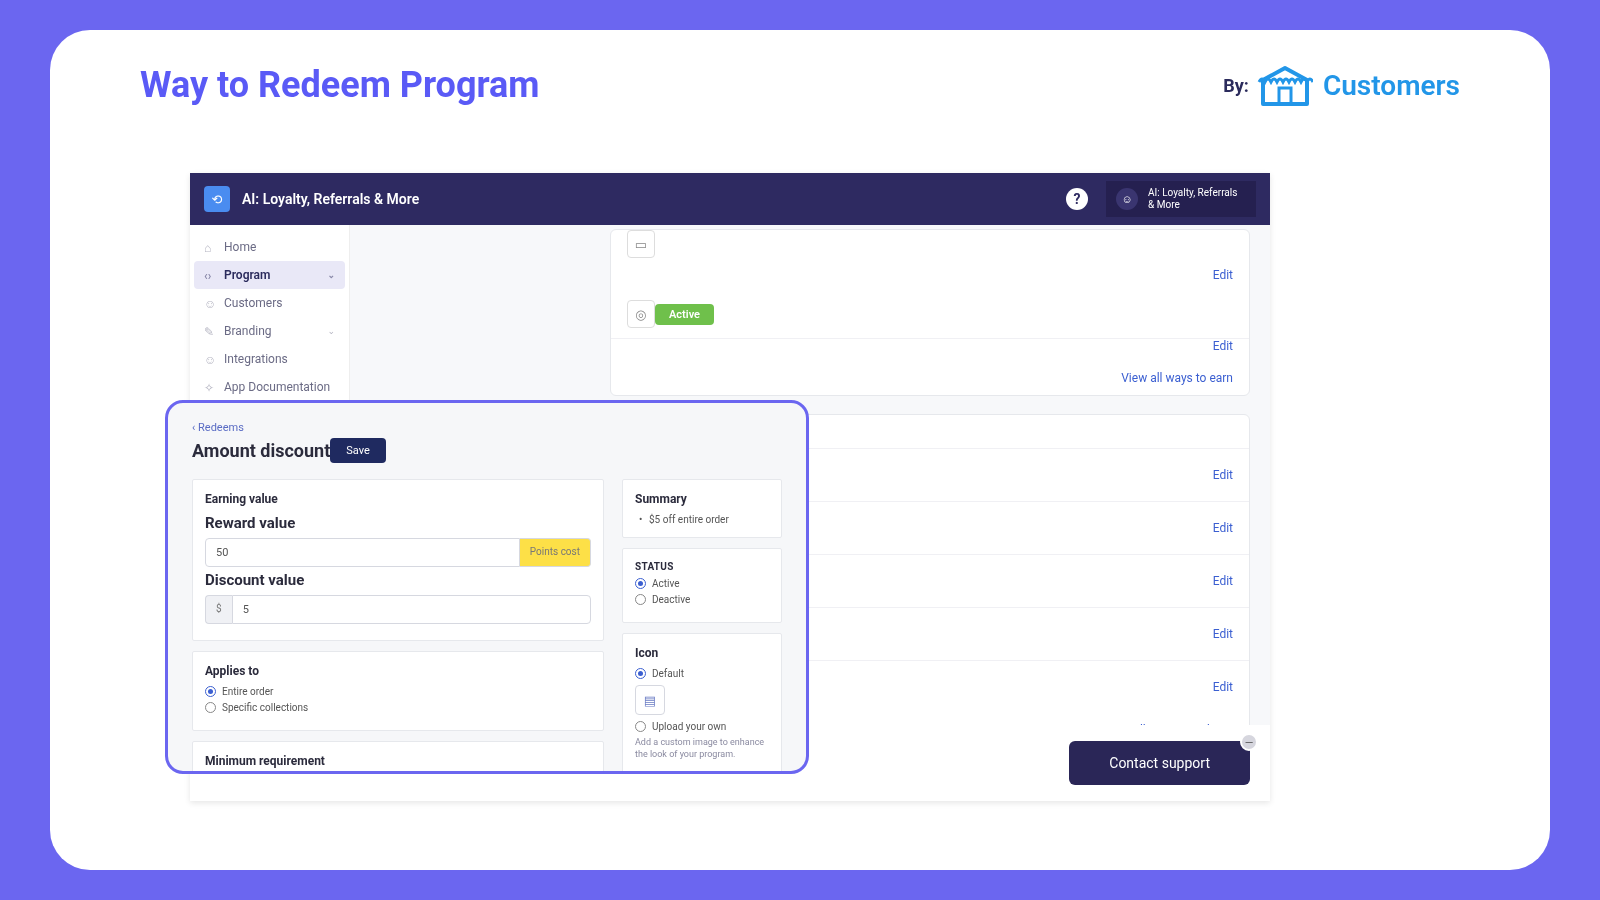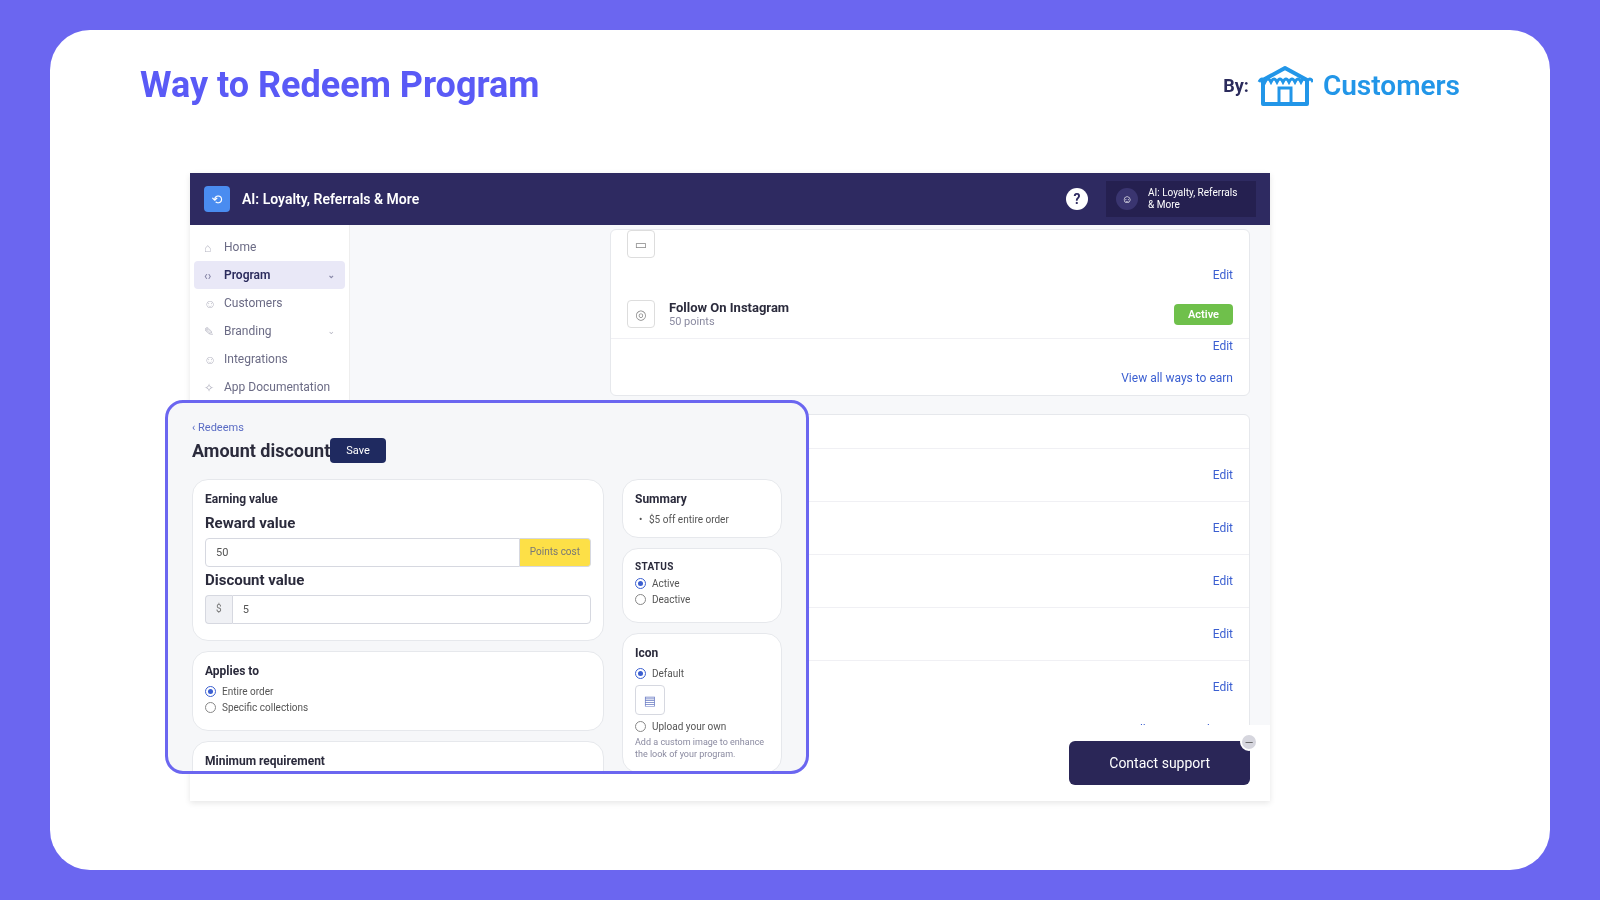--- a/index.html
+++ b/index.html
@@ -56,21 +56,21 @@
 .contact-btn{background:#2a2657;color:#fff;padding:14px 40px;border-radius:6px;font-size:14px;cursor:pointer;position:relative}
 .minimize-dot{position:absolute;top:-8px;right:-8px;width:18px;height:18px;background:#d6d6de;border-radius:50%;display:flex;align-items:center;justify-content:center;font-size:11px;color:#555;border:2px solid #fff}
 .modal{position:absolute;left:115px;top:370px;width:644px;height:374px;background:#f6f7f9;border:3px solid #6b66f0;border-radius:18px;padding:18px 24px;overflow:hidden}
 .modal .crumb{font-size:11px;color:#5a6cc4;cursor:pointer}
 .modal-hdr{display:flex;justify-content:flex-start;align-items:center;margin-top:4px}
 .modal h2{font-size:18px;color:#2b2b3c;font-weight:700}
 .save-btn{background:#1f2a60;color:#fff;font-size:11px;padding:6px 16px;border-radius:4px;cursor:pointer}
 .modal-cols{display:flex;gap:18px;margin-top:16px}
 .mcol-l{flex:1;display:flex;flex-direction:column;gap:10px}
 .mcol-r{flex:0 0 160px;display:flex;flex-direction:column;gap:10px}
-.mcard{background:#fff;border:1px solid #e6e8ec;border-radius:16px;padding:12px}
+.mcard{background:#fff;border:1px solid #e6e8ec;border-radius:2px;padding:12px}
 .mcard-title{font-size:12px;font-weight:700;color:#2b2b3c;margin-bottom:8px}
 .mcard-sub{font-size:15px;font-weight:700;color:#2b2b3c;margin-bottom:6px}
 .inp-row{display:flex;margin-bottom:4px}
 .inp{flex:1;border:1px solid #d6d8e0;border-radius:4px 0 0 4px;padding:7px 10px;font-size:11px;color:#555}
 .inp-suf{background:#fde047;border:1px solid #d6d8e0;border-left:none;border-radius:0 4px 4px 0;padding:7px 10px;font-size:10px;color:#777}
 .inp-pre{background:#f0f1f5;border:1px solid #d6d8e0;border-right:none;border-radius:4px 0 0 4px;padding:7px 10px;font-size:10px;color:#777}
 .inp.r{border-radius:0 4px 4px 0}
 .radio-row{display:flex;align-items:center;gap:6px;font-size:10px;color:#555;margin-bottom:5px}
 .radio{width:11px;height:11px;border:1px solid #888;border-radius:50%;display:inline-flex;align-items:center;justify-content:center}
 .radio.checked{border-color:#3b5fd1}
@@ -145,24 +145,20 @@
       </div>
       <div class="main-content">
         <div class="earn-card">
           <div class="earn-row top">
             <div class="earn-ic">▭</div>
             <div class="earn-info"></div>
           </div>
           <div class="edit-link">Edit</div>
           <div class="earn-row">
             <div class="earn-ic">◎</div>
-            <div class="earn-info">
-              <div class="earn-title">Follow On Instagram</div>
-              <div class="earn-sub">50 points</div>
-            </div>
             <div class="badge-active">Active</div>
           </div>
           <div class="edit-link">Edit</div>
           <div class="view-all">View all ways to earn</div>
         </div>
 
         <div class="redeem-section">
           <div class="redeem-left">
             <h3>Redeem points</h3>
             <p><span>Add the ways to redeem your customer's reward points which they have earned. </span><a>how customers</a></p>

